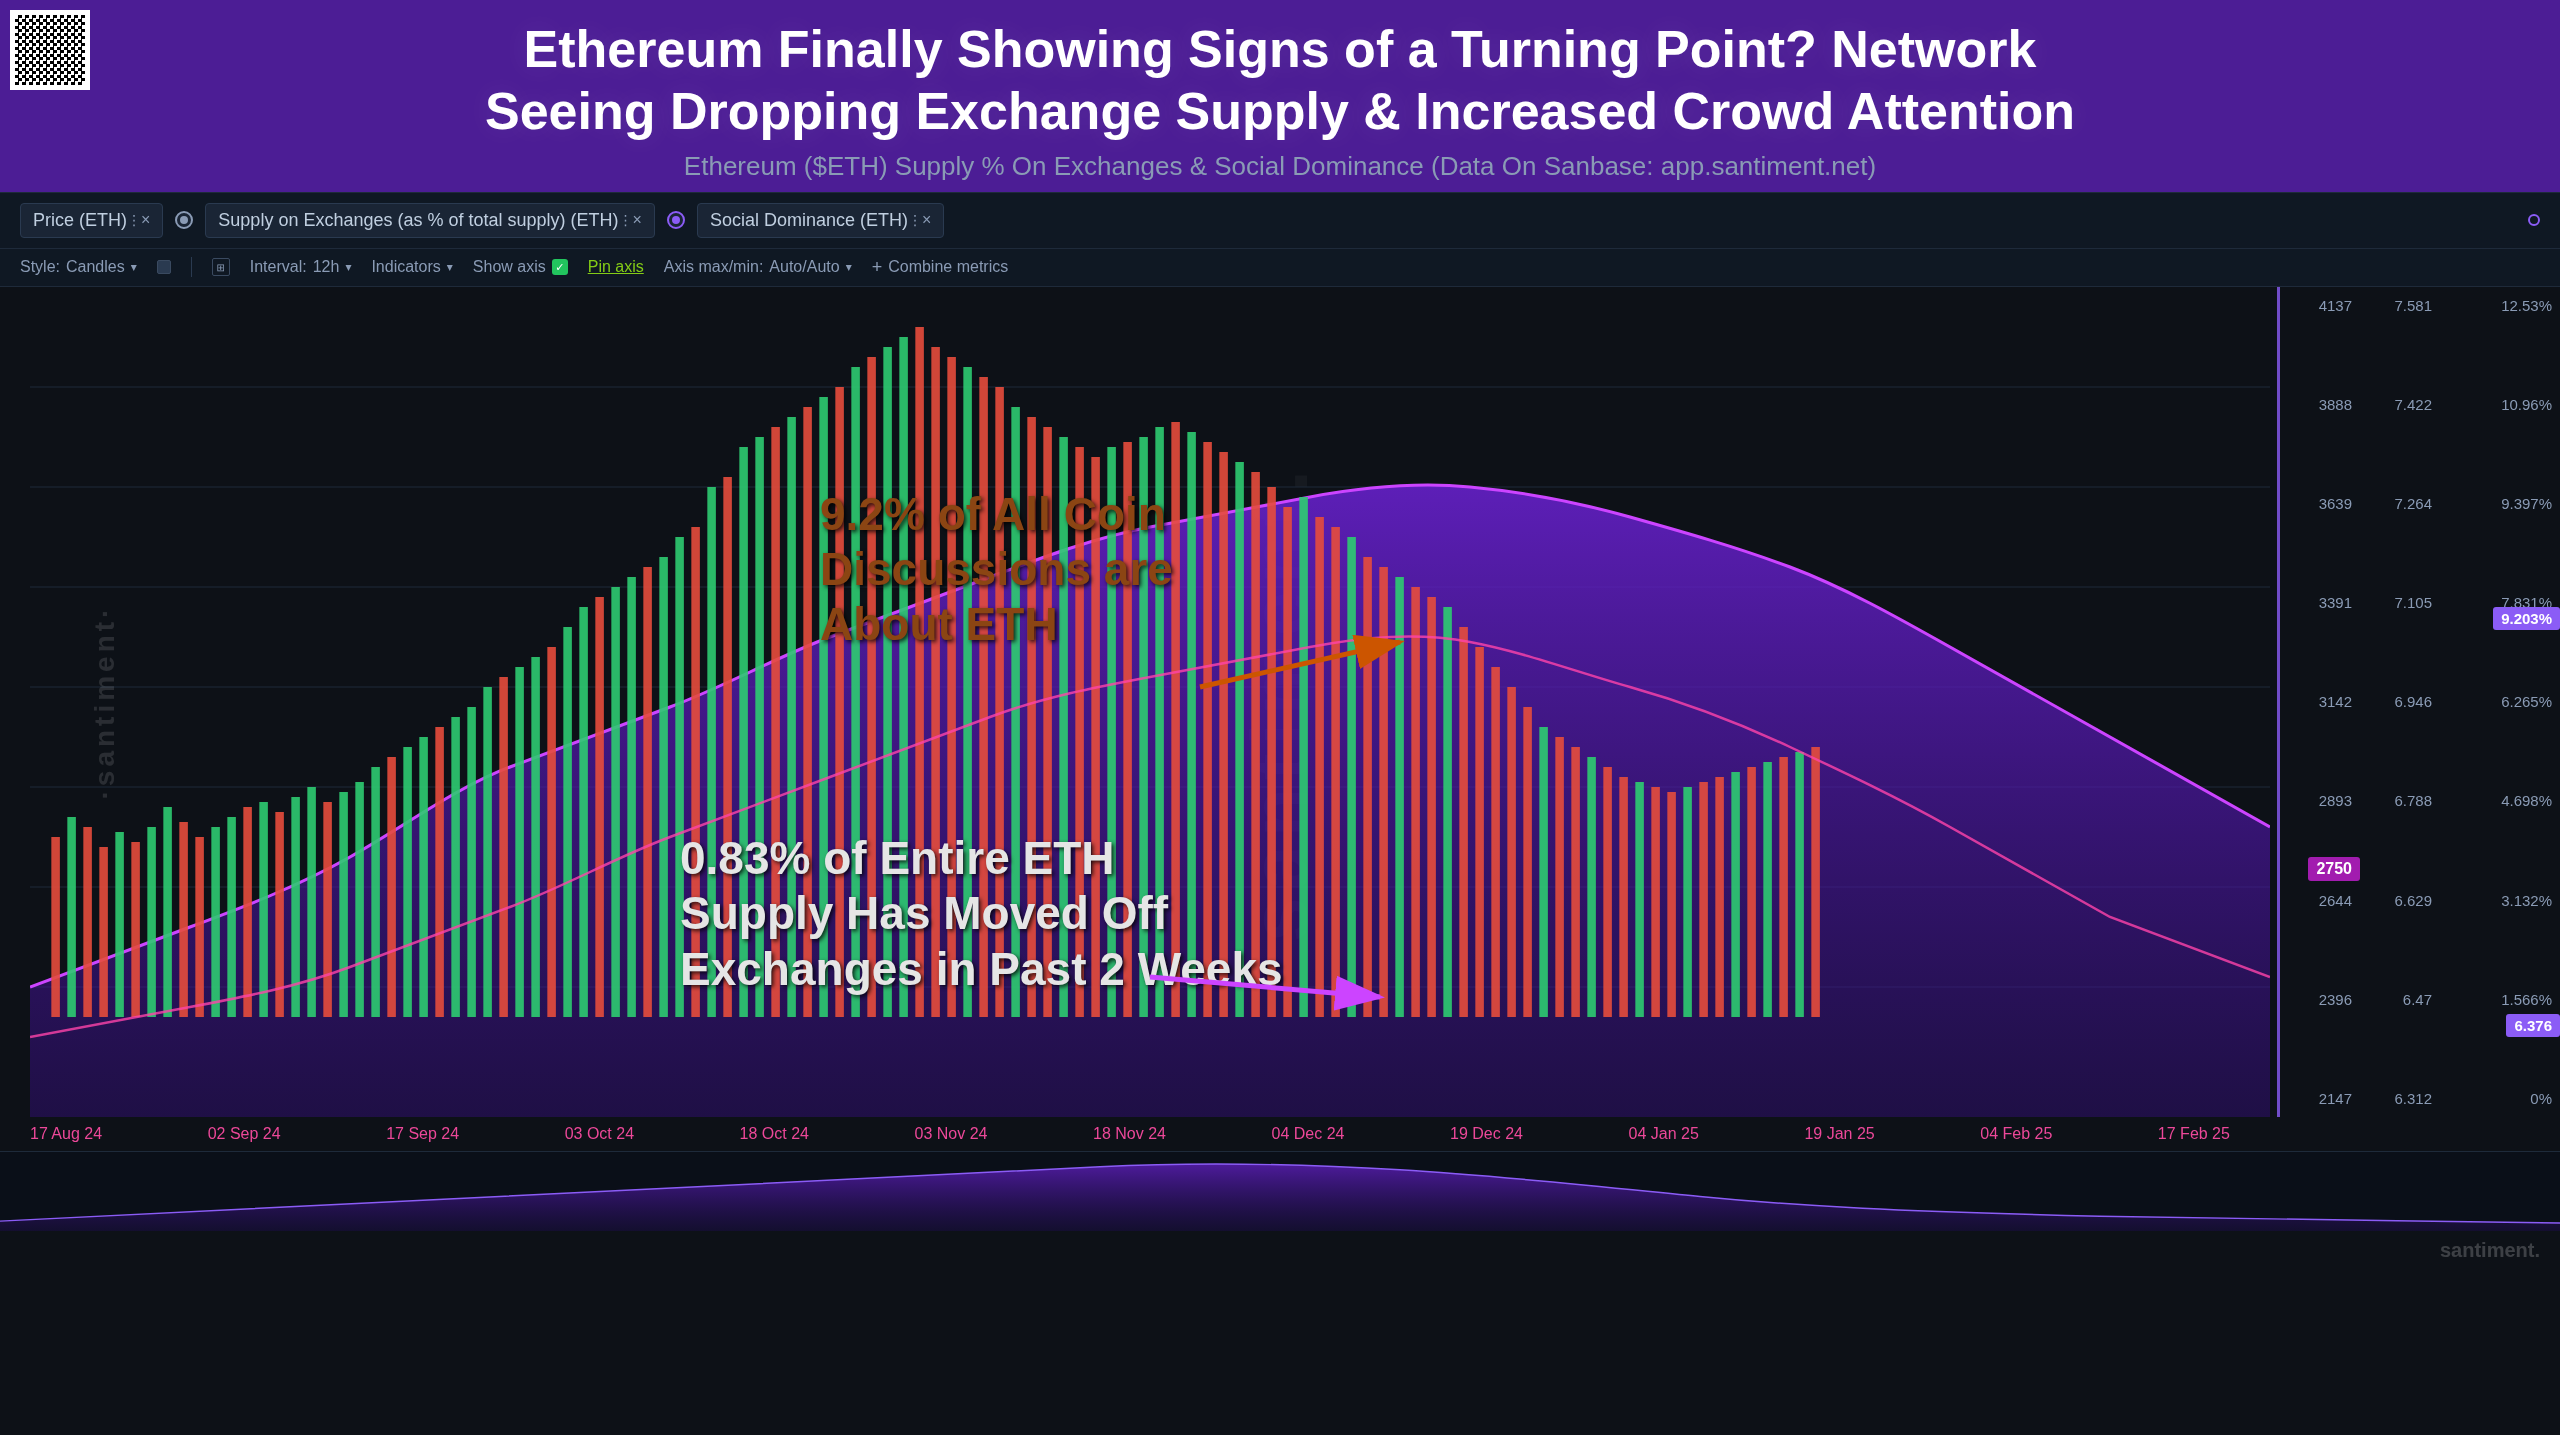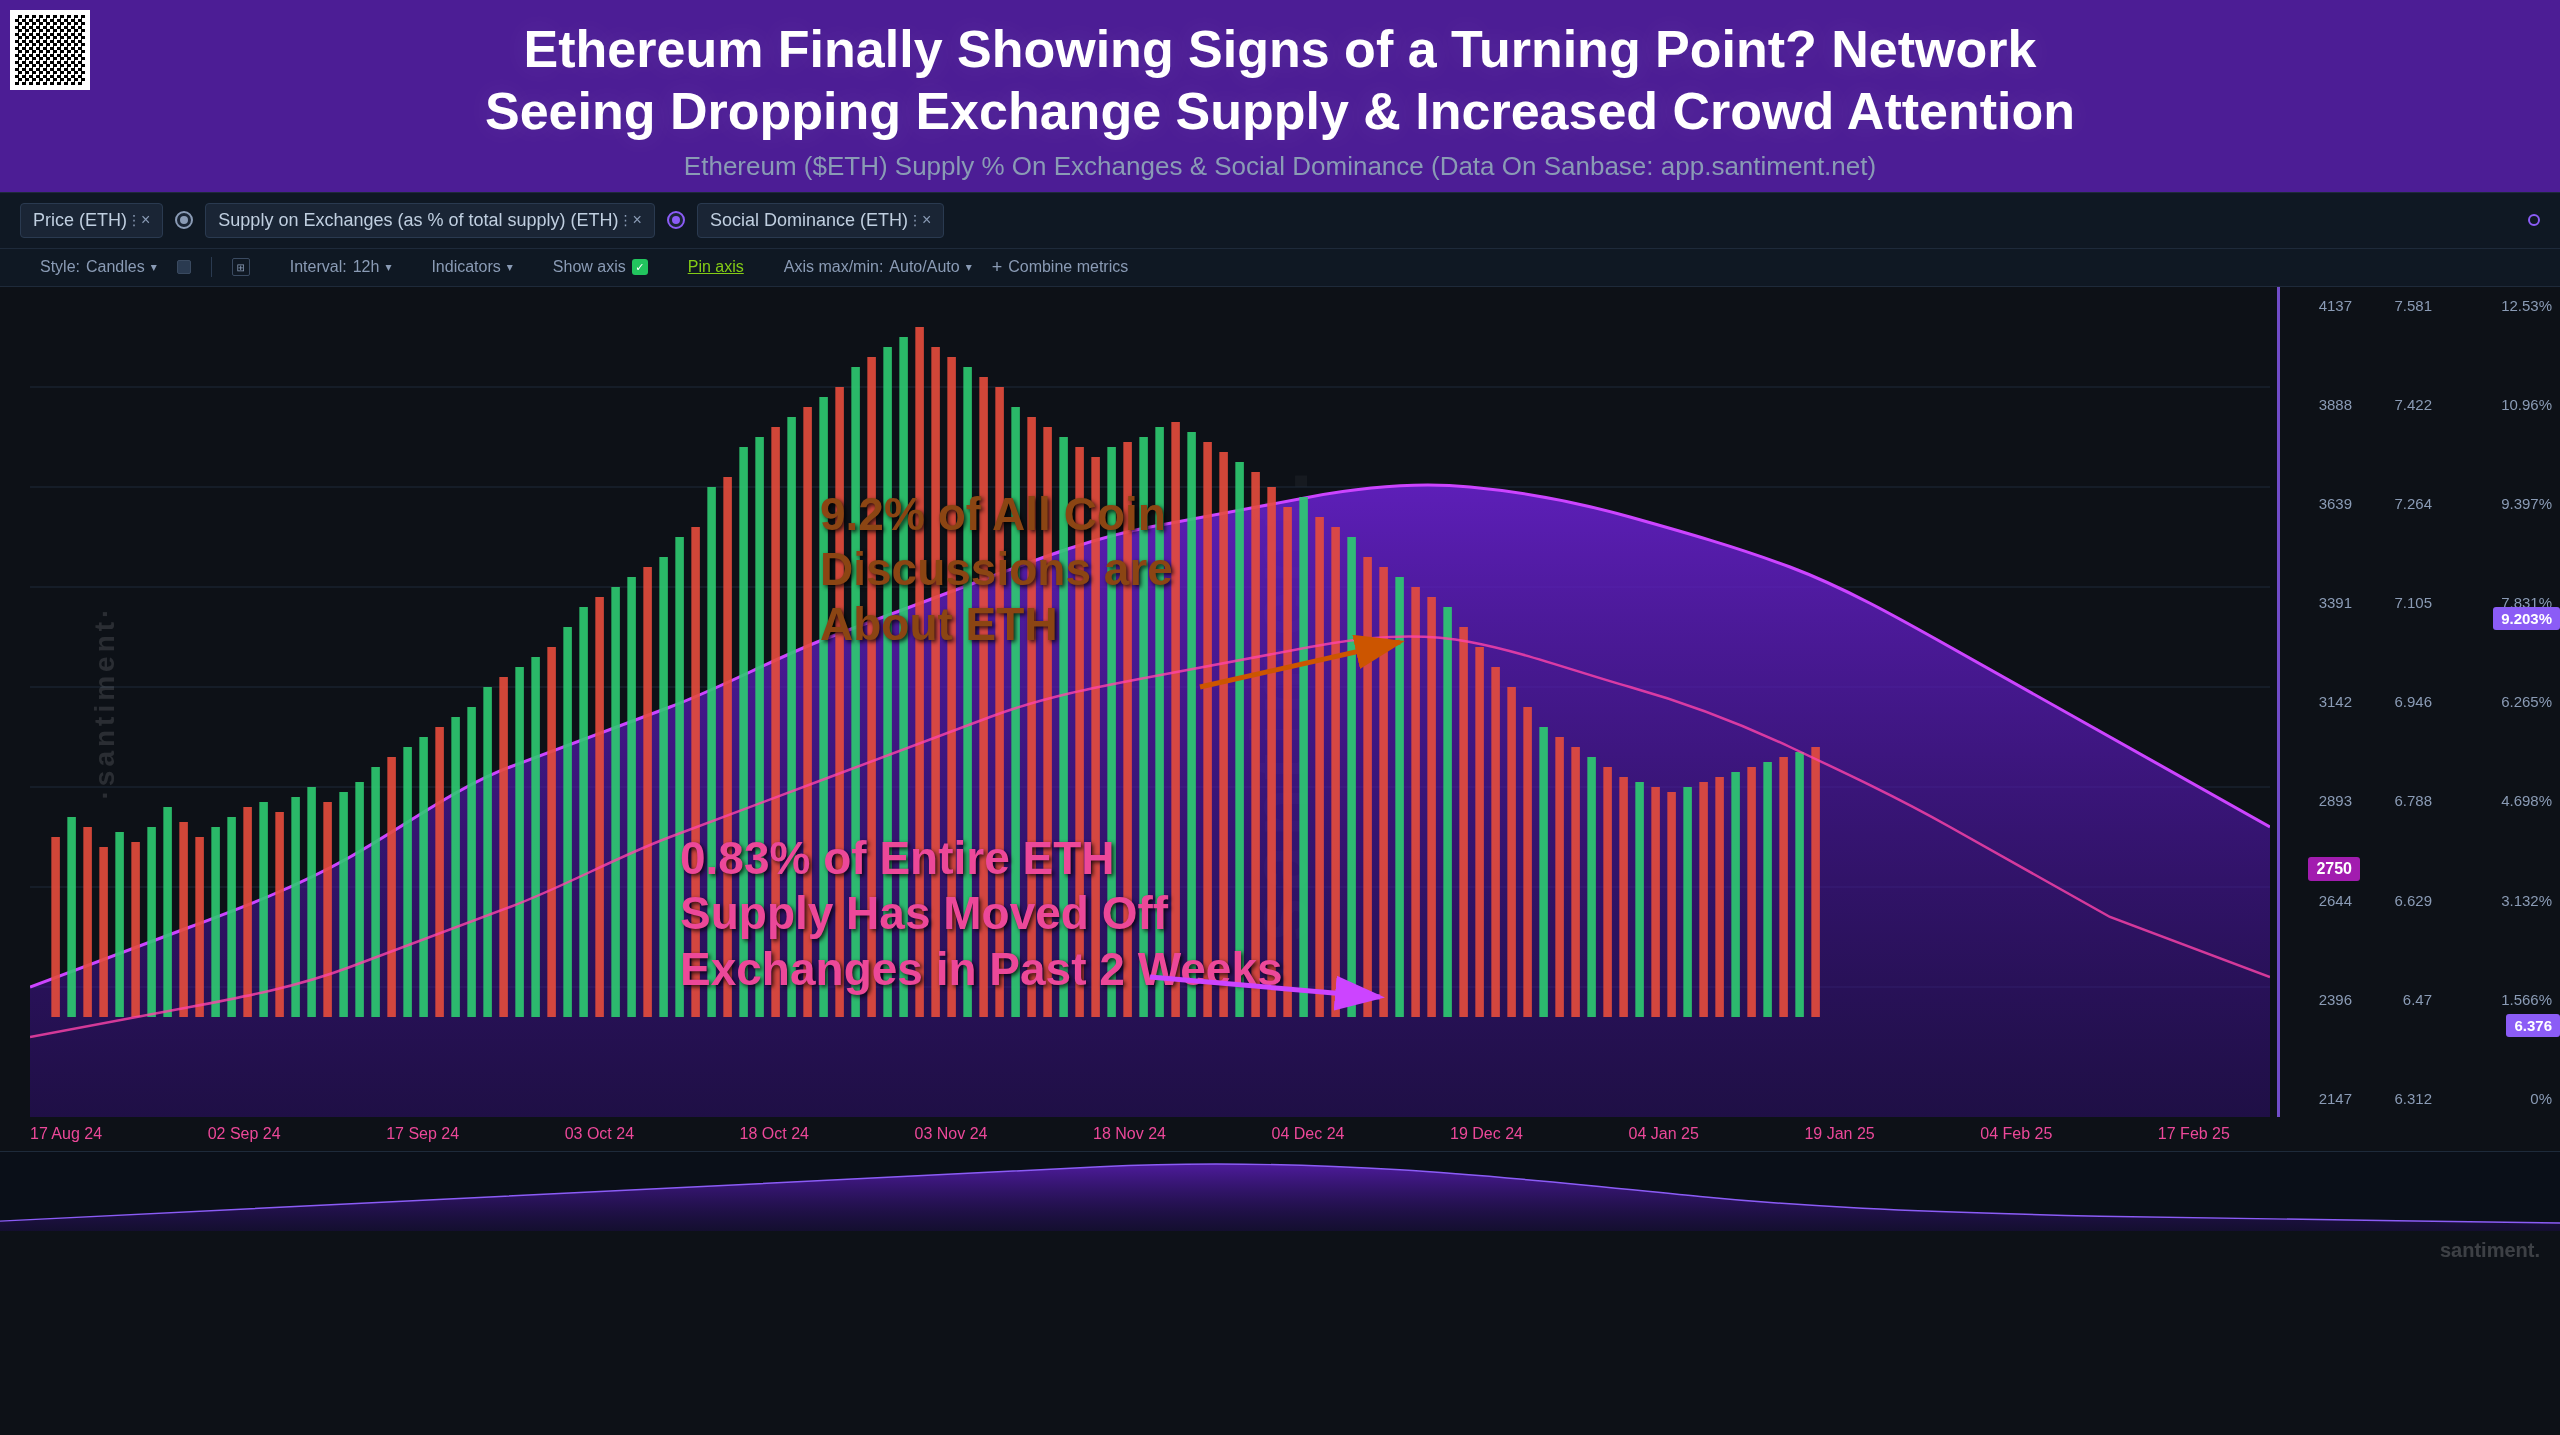--- a/index.html
+++ b/index.html
@@ -92,21 +92,20 @@
       gap: 20px;
       border-bottom: 1px solid #1e2a3a;
       font-size: 16px;
       color: #8a9bb5;
     }
     .control-item {
       display: flex;
       align-items: center;
       gap: 6px;
       cursor: pointer;
-      margin-left: 20px;
     }
     .control-item .chevron {
       font-size: 12px;
     }
     .checkbox-green {
       width: 16px;
       height: 16px;
       background: #22c55e;
       border-radius: 3px;
       display: flex;
@@ -254,21 +253,21 @@
       line-height: 1.2;
       pointer-events: none;
     }
 
     .annotation-supply {
       position: absolute;
       bottom: 120px;
       left: 680px;
       font-size: 46px;
       font-weight: 900;
-      color: #ec4899;
+      color: #e5e5e5;
       text-shadow: 2px 2px 4px rgba(0,0,0,0.8);
       line-height: 1.2;
       pointer-events: none;
     }
 
     
     .arrows-overlay {
       position: absolute;
       top: 0;
       left: 0;

